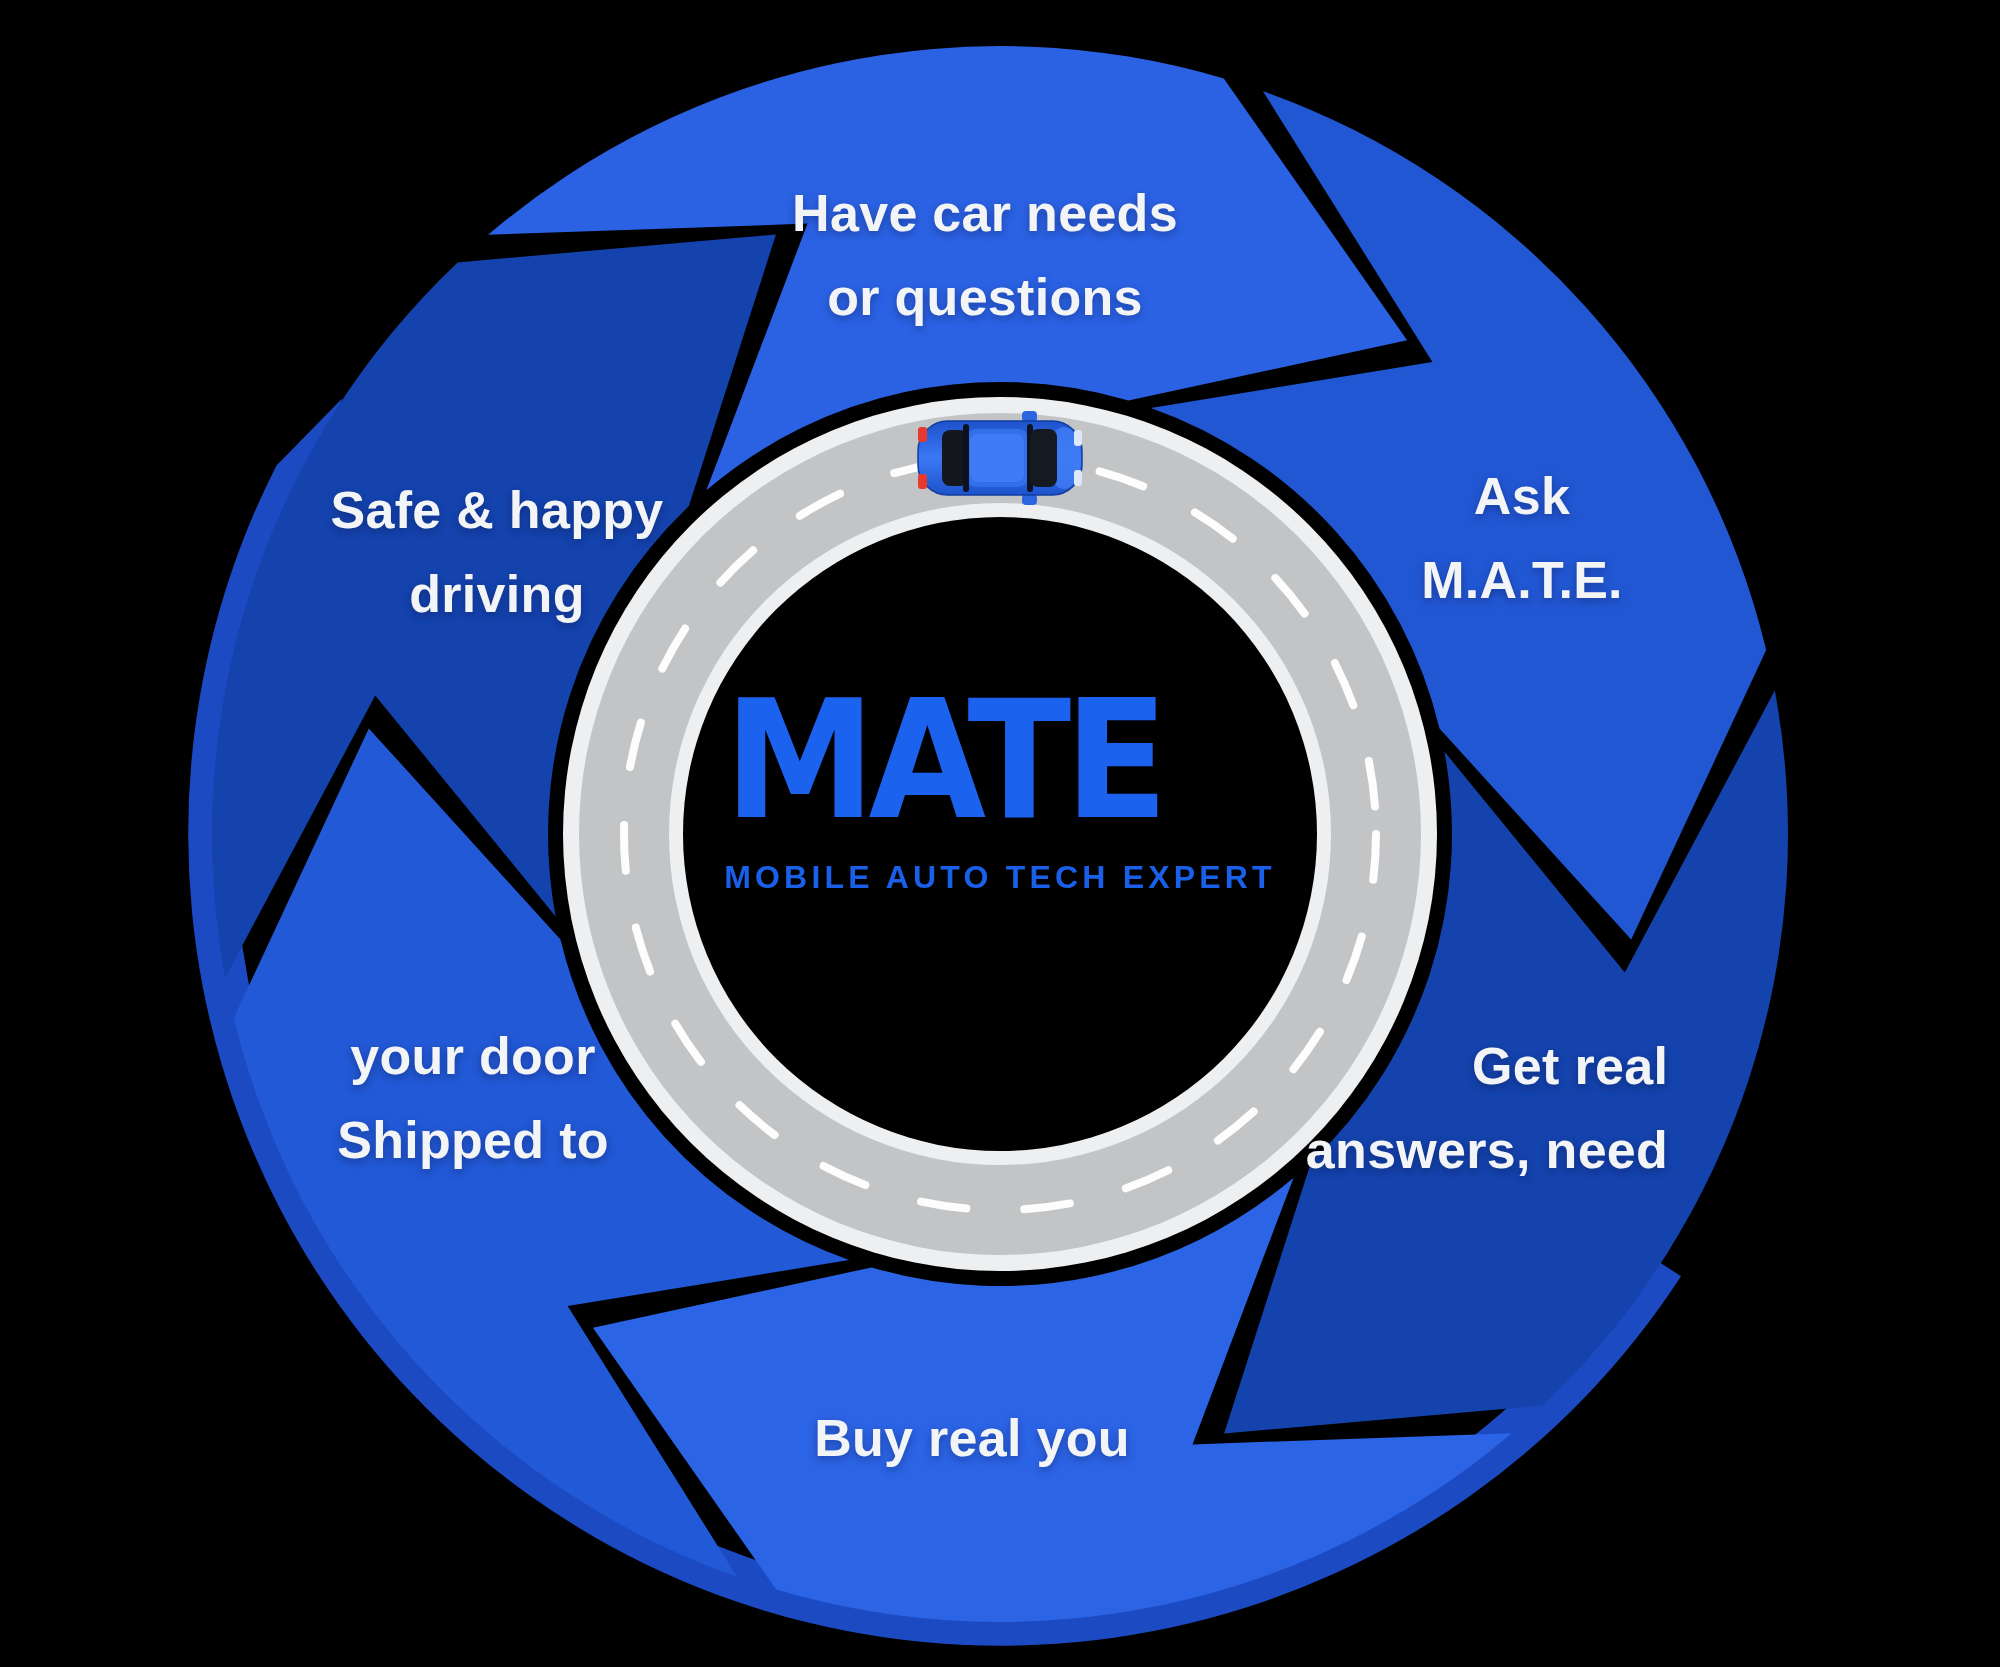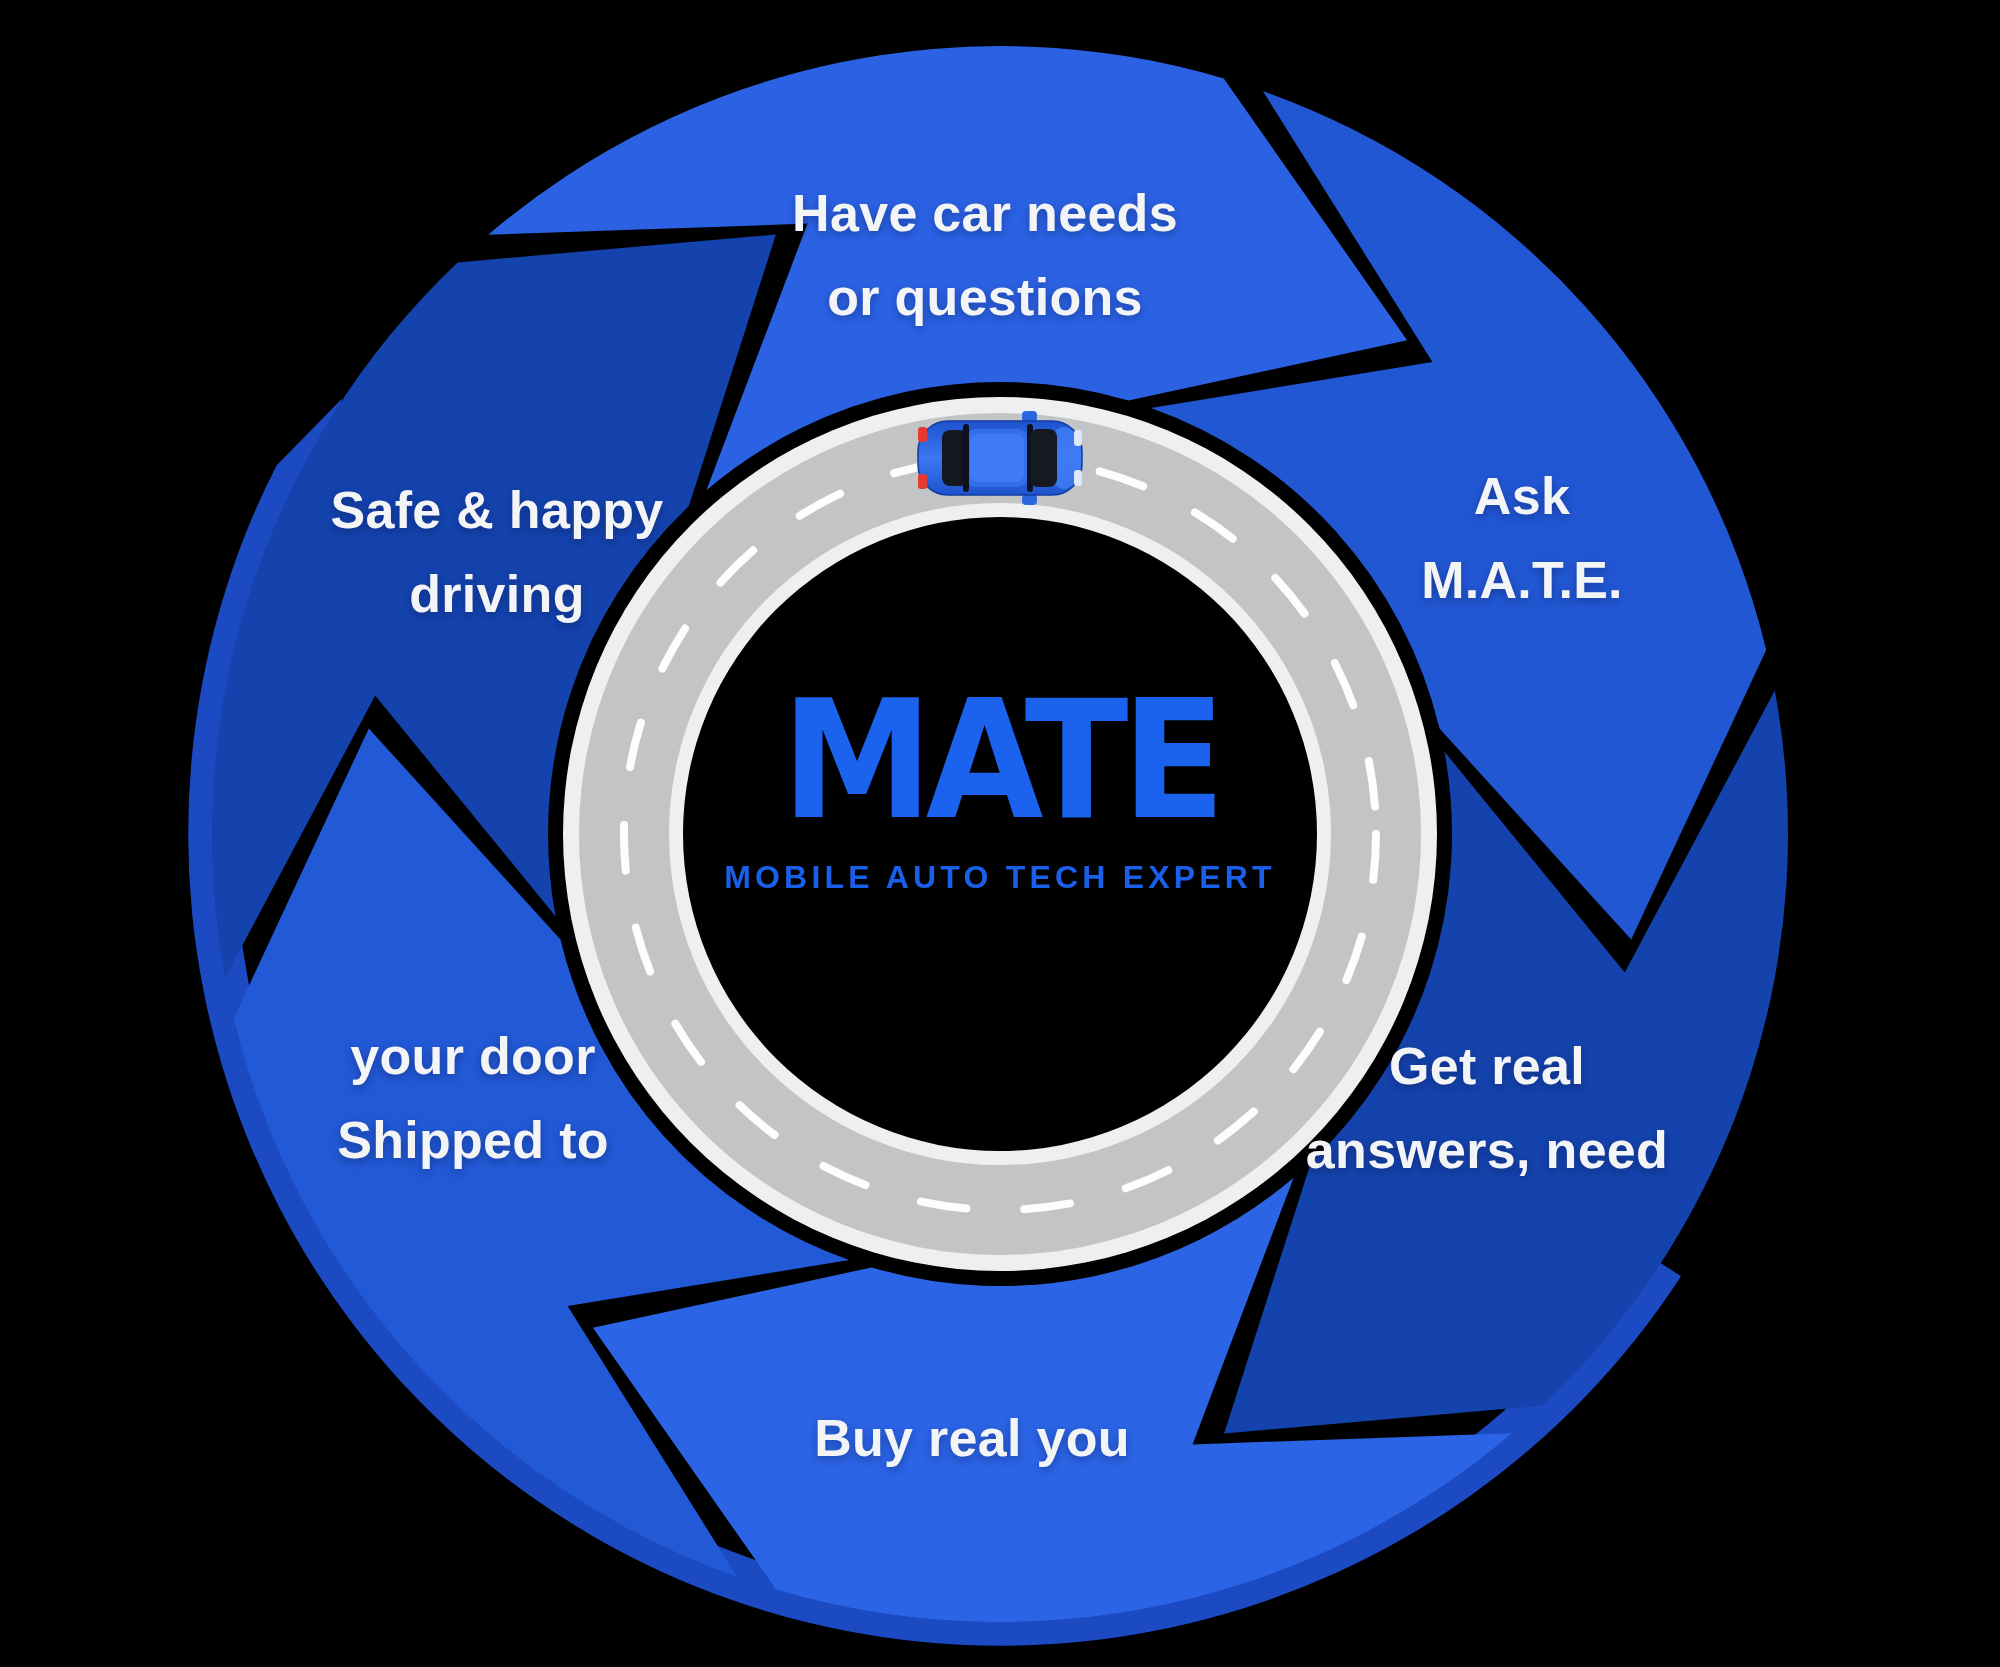--- a/index.html
+++ b/index.html
@@ -21,21 +21,20 @@
     line-height:1.62;
     letter-spacing:.3px;
     white-space:nowrap;
     text-shadow:0 3px 9px rgba(0,10,45,.35);
     pointer-events:none;
   }
   .logo{
     position:absolute;
     left:1000px;top:790px;
     transform:translate(-50%,-50%);
-    text-align:center;
     pointer-events:none;
   }
   .logo-word{
     font-family:"DejaVu Sans", sans-serif;
     font-weight:bold;
     font-size:152px;
     letter-spacing:-0.045em;
     line-height:1;
     color:#1B62EE;
     transform:scaleY(1.08);
@@ -105,21 +104,21 @@
 
   <div>
     <div class="seg-label" style="left: 985px; top: 255px;">
       <div>Have car needs</div>
       <div>or questions</div>
     </div>
     <div class="seg-label" style="left: 1522px; top: 538px;">
       <div>Ask</div>
       <div>M.A.T.E.</div>
     </div>
-    <div class="seg-label" style="left: 1487px; top: 1108px;">
+    <div class="seg-label" style="left: 1487px; top: 1108px; text-align: right;">
       <div>Get real</div>
       <div>answers, need</div>
     </div>
     <div class="seg-label" style="left: 972px; top: 1438px;">
       <div>Buy real you</div>
     </div>
     <div class="seg-label" style="left: 473px; top: 1098px;">
       <div>your door</div>
       <div>Shipped to</div>
     </div>

